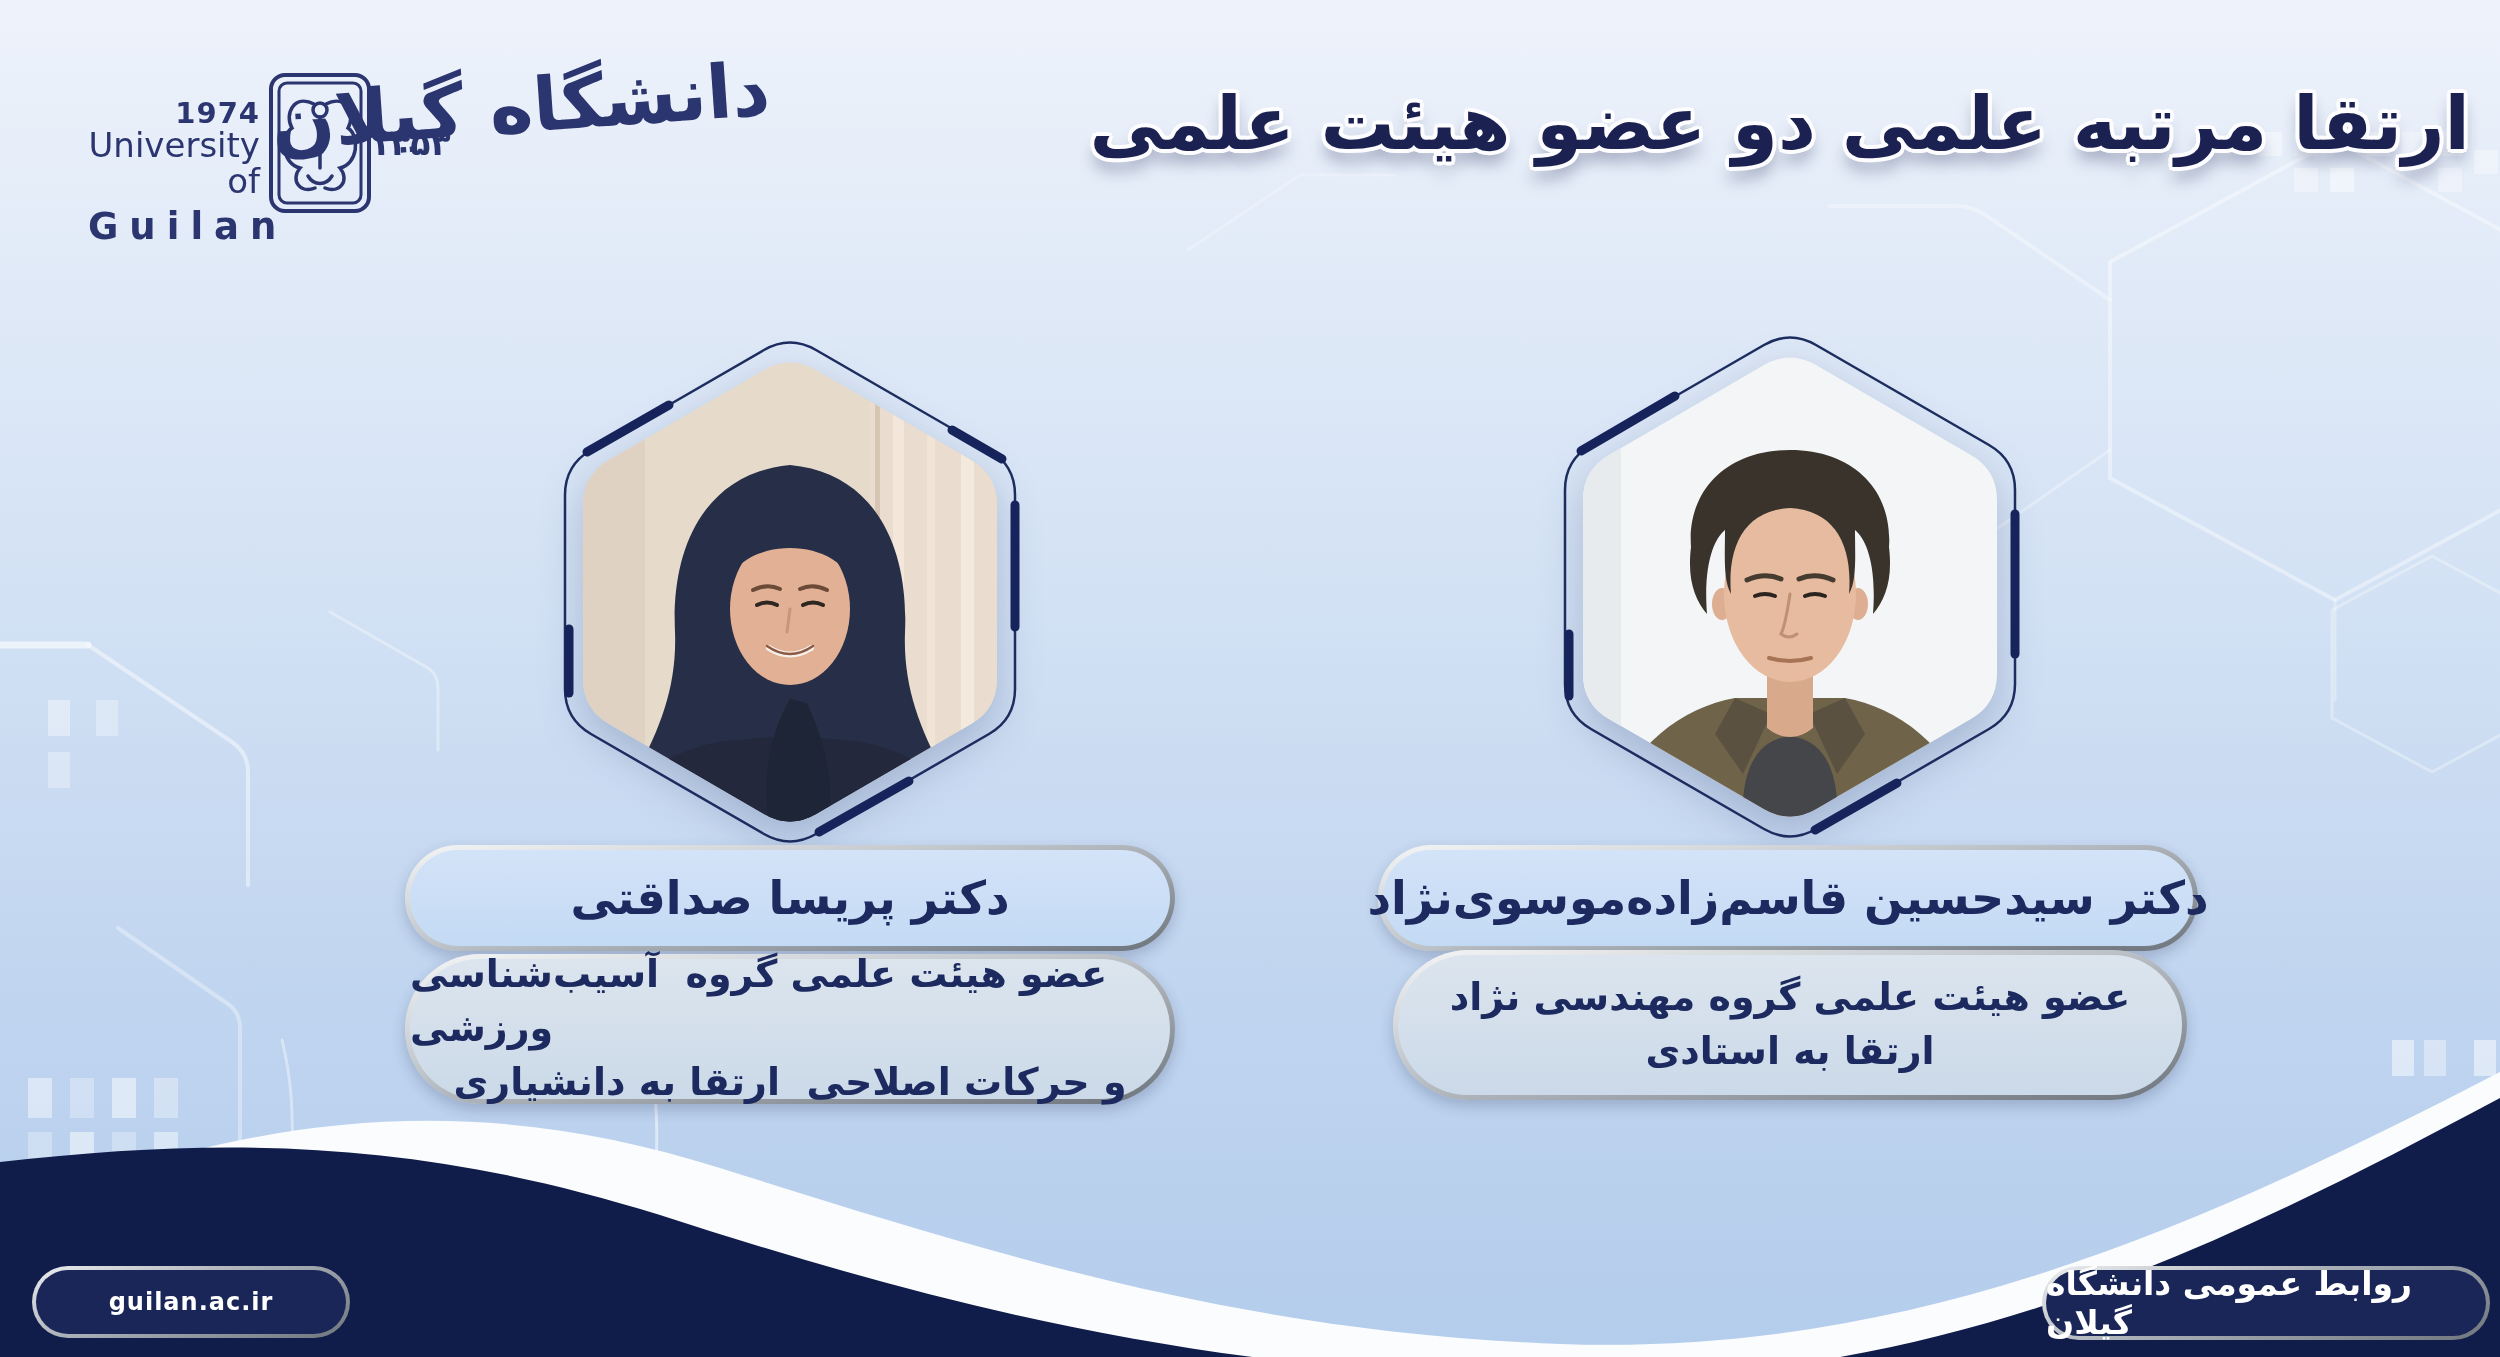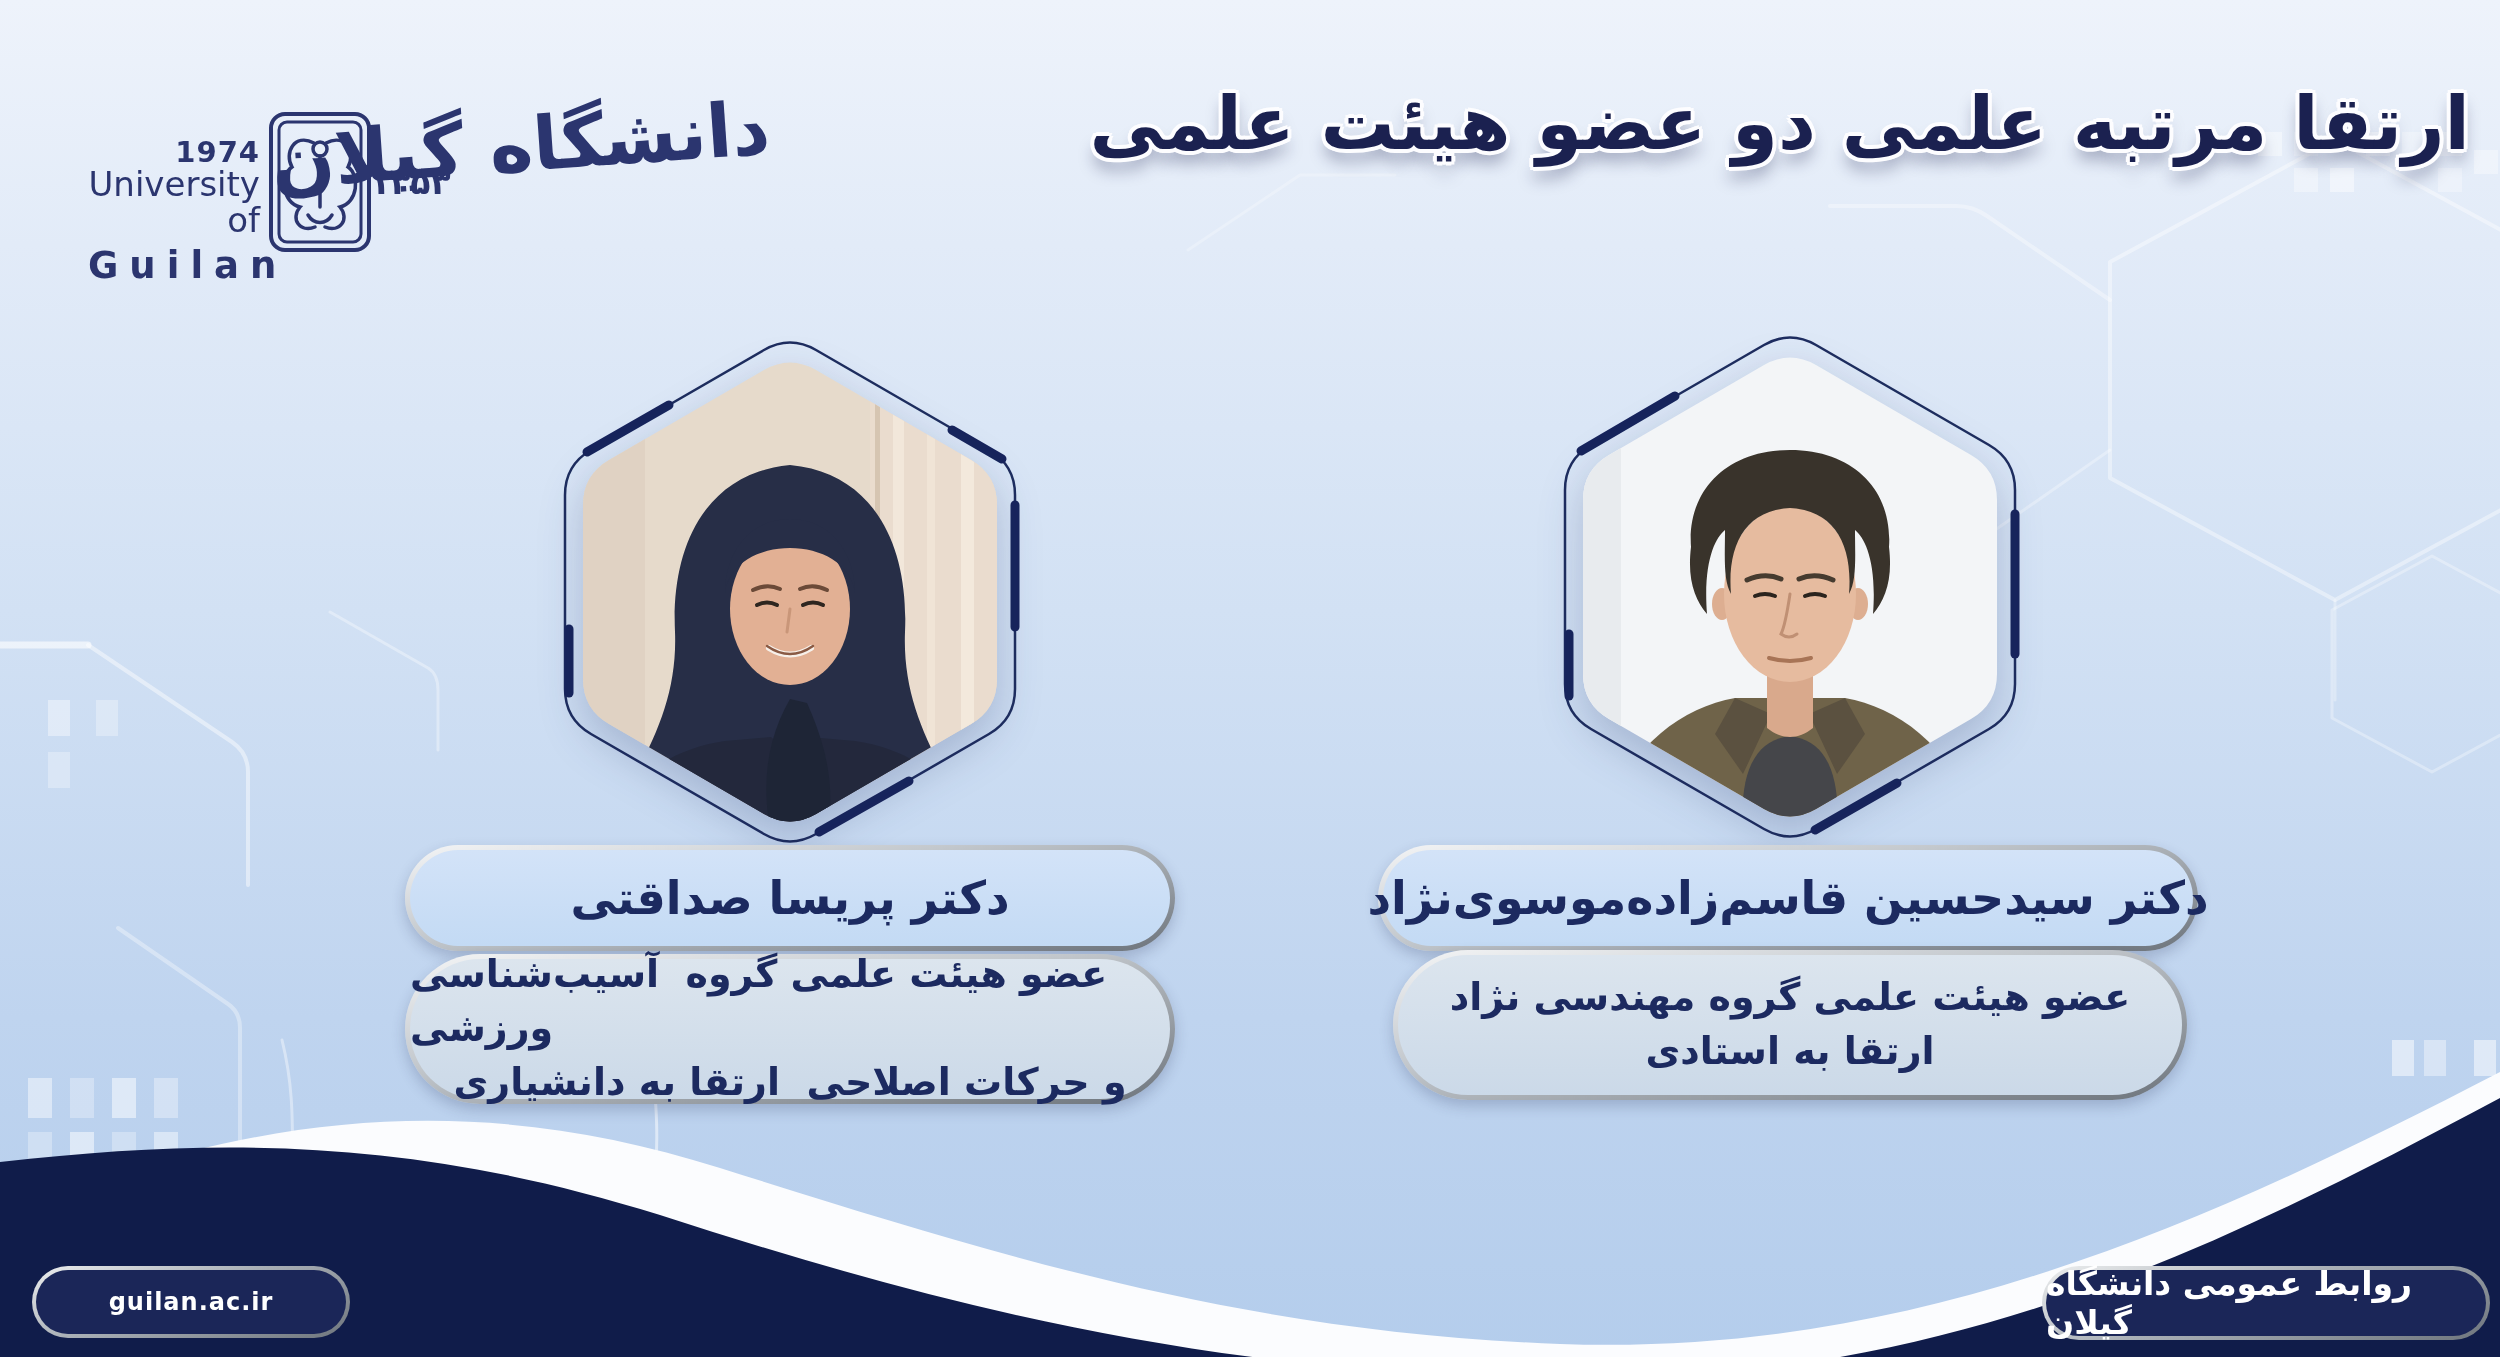--- a/index.html
+++ b/index.html
@@ -7,21 +7,21 @@
     position:relative;width:2500px;height:1357px;overflow:hidden;
     font-family:"DejaVu Sans","Liberation Sans",sans-serif;
     background:linear-gradient(180deg,#eef3fb 0%,#e2ebf8 18%,#d2e1f4 45%,#bfd4ef 75%,#b4cdec 100%);
   }
   svg{display:block}
 
   
   #decor{position:absolute;inset:0;pointer-events:none;}
 
   
-  #logo-block{position:absolute;left:88px;top:50px;width:720px;height:170px;color:#2b356f;margin-top:39px;}
+  #logo-block{position:absolute;left:88px;top:50px;width:720px;height:170px;color:#2b356f;}
   .logo-en{position:absolute;left:0;top:48px;width:172px;text-align:right;line-height:1.05;}
   .logo-en .yr{font-size:29px;font-weight:bold;letter-spacing:1px;}
   .logo-en .l1{font-size:34px;font-weight:400;}
   .logo-en .l2{font-size:37px;font-weight:bold;letter-spacing:11px;margin-top:8px;}
   .logo-emblem{position:absolute;left:180px;top:22px;}
   .logo-fa-year{position:absolute;left:282px;top:74px;font-size:33px;font-weight:bold;direction:rtl;}
   .logo-fa-name{
     position:absolute;left:322px;top:8px;width:360px;text-align:center;
     font-size:74px;font-weight:bold;direction:rtl;white-space:nowrap;
     transform:rotate(-4deg);

